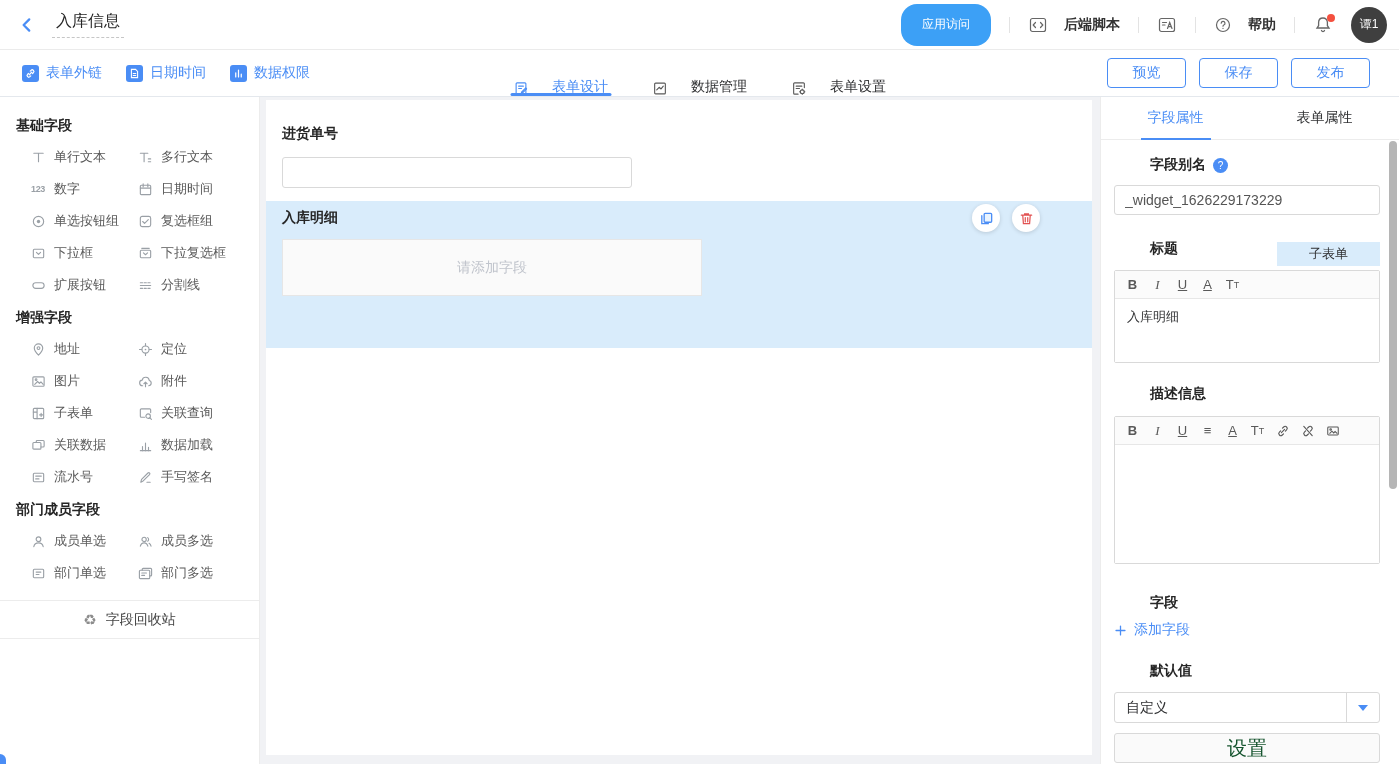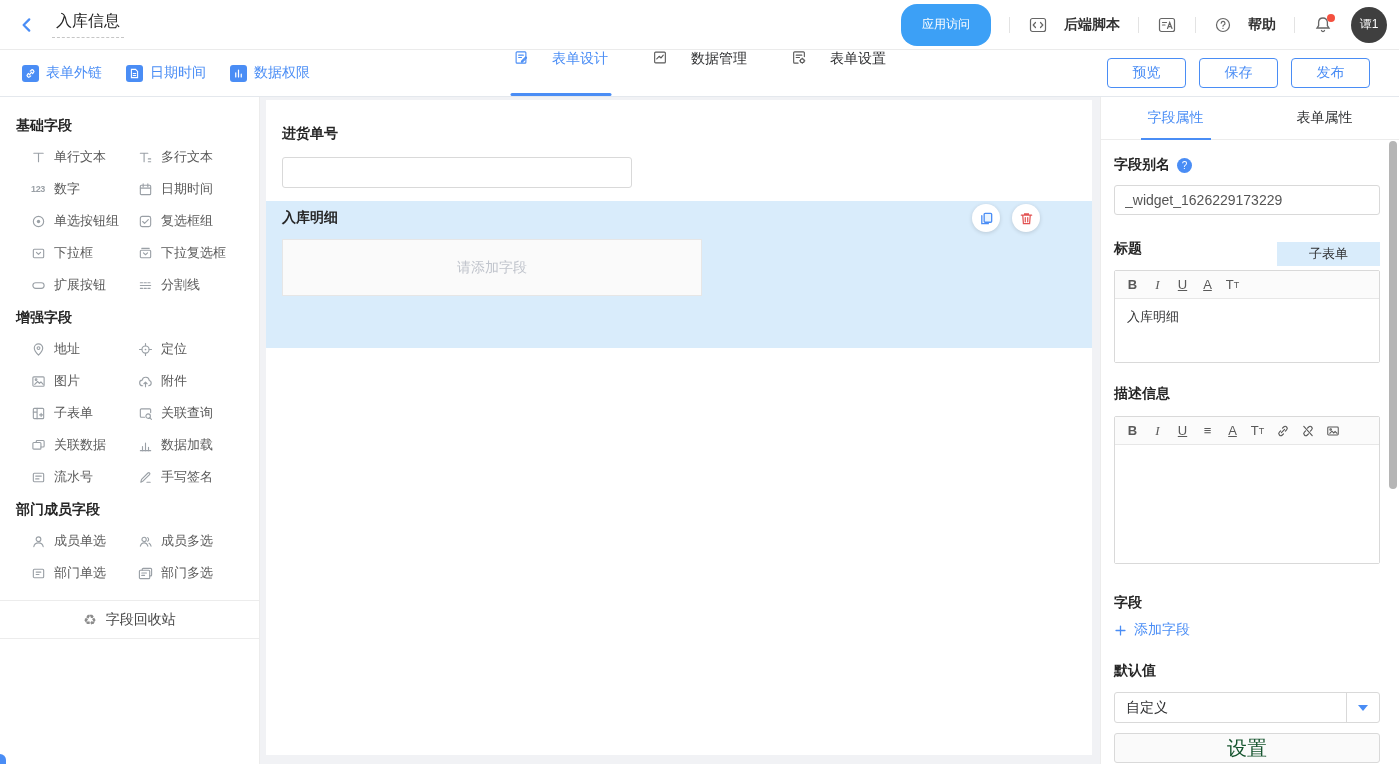--- a/index.html
+++ b/index.html
@@ -33,21 +33,21 @@
 
   
   .toolbar{position:absolute;left:0;top:50px;width:1399px;height:47px;background:#fff;
            border-bottom:1px solid #e4e8ed;display:flex;align-items:center;z-index:4;}
   .tb-left{display:flex;gap:24px;margin-left:22px;}
   .tb-item{display:flex;align-items:center;gap:7px;color:var(--primary);font-size:14px;cursor:pointer;}
   .tb-ic{width:17px;height:17px;background:var(--primary);border-radius:3px;color:#fff;
          display:flex;align-items:center;justify-content:center;}
   .tb-tabs{position:absolute;left:50%;transform:translateX(-50%);top:0;height:100%;
            display:flex;gap:44px;}
-  .tab{display:flex;align-items:flex-start;gap:24px;font-size:14px;height:100%;position:relative;
+  .tab{display:flex;align-items:flex-end;gap:24px;font-size:14px;height:100%;position:relative;
        color:#303133;cursor:pointer;}
   .tab .ic{color:#595959;display:flex;}
   .tab.active{color:var(--primary);}
   .tab.active .ic{color:var(--primary);}
   .tab.active::after{content:"";position:absolute;left:-3px;right:-3px;bottom:0;height:3px;
                      background:var(--primary);border-radius:2px;}
   .tb-actions{margin-left:auto;margin-right:29px;display:flex;gap:13px;}
   .btn-outline{width:79px;height:30px;border:1px solid var(--primary);border-radius:4px;
                background:#fff;color:var(--primary);font-size:14px;cursor:pointer;font-family:inherit;}
 
@@ -85,21 +85,21 @@
   
   .right-panel{position:absolute;left:1100px;top:97px;width:299px;height:667px;background:#fff;
                border-left:1px solid #ececec;}
   .rp-tabs{height:43px;border-bottom:1px solid #ececec;display:flex;}
   .rp-tab{flex:1;display:flex;align-items:center;justify-content:center;font-size:14px;
           position:relative;cursor:pointer;color:#303133;}
   .rp-tab.active{color:var(--primary);}
   .rp-tab.active::after{content:"";position:absolute;left:50%;transform:translateX(-50%);
                         bottom:-1px;width:70px;height:2px;background:var(--primary);}
   .rp-body{padding:16px 19px 0 13px;}
-  .rp-label{font-size:14px;font-weight:700;}
+  .rp-label{font-size:14px;font-weight:700;margin-left:36px;}
   .alias-row{display:flex;align-items:center;gap:7px;}
   .q-circ{width:15px;height:15px;border-radius:50%;background:var(--primary);color:#fff;
           font-size:10px;display:flex;align-items:center;justify-content:center;cursor:pointer;}
   .rp-input{margin-top:11px;width:100%;height:30px;border:1px solid var(--inline);border-radius:3px;
             padding:0 10px;font-size:14px;color:#555;background:#fff;font-family:inherit;}
   .title-row{margin-top:25px;display:flex;justify-content:space-between;align-items:flex-start;}
   .tag{background:var(--sel);height:24px;min-width:103px;margin-top:2px;padding:0 10px;font-size:13px;
        color:#303133;display:flex;align-items:center;justify-content:center;}
   .editor{margin-top:4px;border:1px solid var(--inline);border-radius:2px;}
   .editor.mt12{margin-top:13px;}

